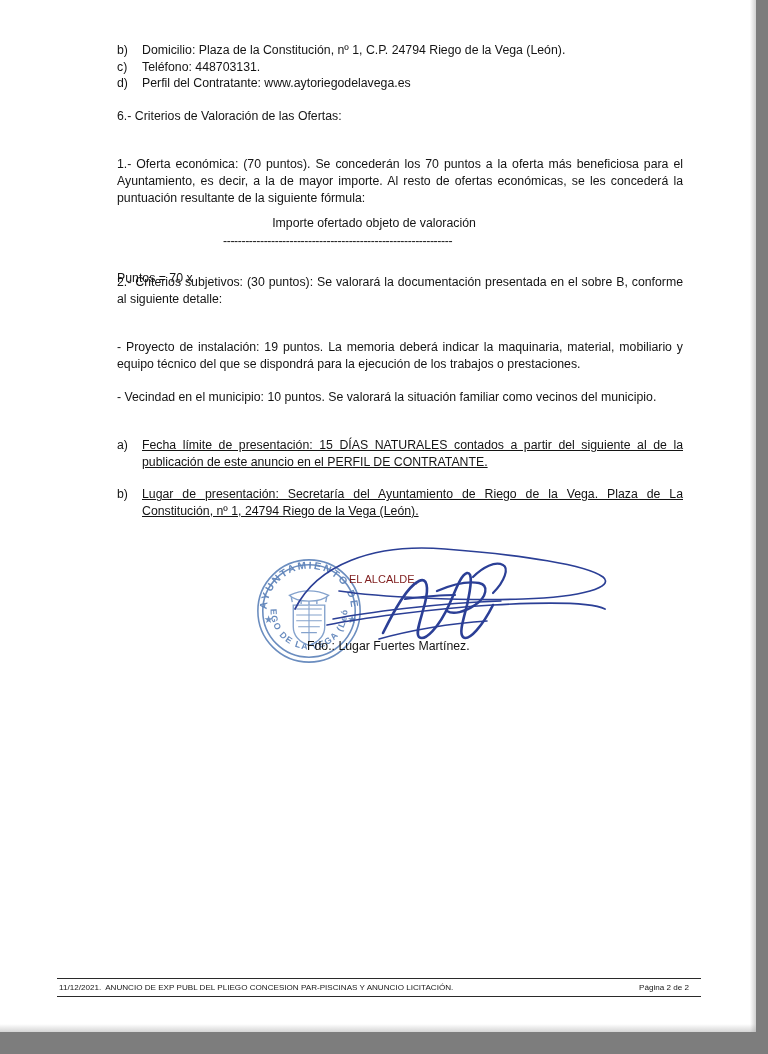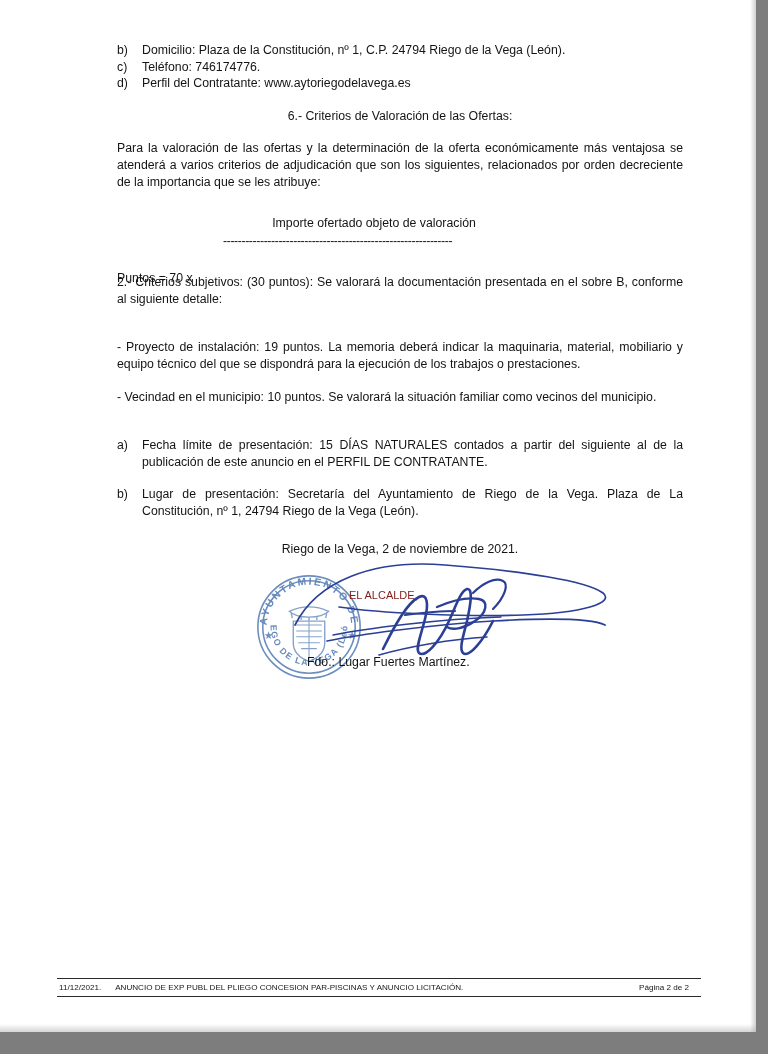--- a/index.html
+++ b/index.html
@@ -50,42 +50,42 @@
   }
 
   
   .para {
     font-size: 12.3px;
     line-height: 16.6px;
     color: #141414;
     text-align: justify;
     margin: 0;
   }
-  .para.nojust { text-align: center; }
+  .para.nojust { text-align: left; }
 
   .block-gap-s { height: 10px; }
   .block-gap-m { height: 16px; }
   .block-gap-l { height: 21px; }
 
   
   .litem {
     display: flex;
     font-size: 12.3px;
     line-height: 16.6px;
     color: #141414;
   }
   .litem .marker {
     width: 25px;
     flex: 0 0 25px;
   }
   .litem .ltext {
     flex: 1 1 auto;
     text-align: left;
   }
-  .litem.justified .ltext { text-align: justify; }
+  .litem.justified .ltext { text-align: justify; text-decoration: underline; }
 
   
   .formula {
     position: relative;
     height: 48px;
     font-size: 12.3px;
     color: #141414;
   }
   .formula .lhs {
     position: absolute;
@@ -173,55 +173,55 @@
     border-top: 1.2px solid #2a2a2a;
     border-bottom: 1.2px solid #2a2a2a;
     height: 17px;
     display: flex;
     align-items: center;
     font-size: 8.1px;
     color: #171717;
     white-space: nowrap;
   }
   #footer .f-date { margin-left: 2px; }
-  #footer .f-title { margin-left: 14px; text-align: center; }
+  #footer .f-title { margin-left: 4px; text-align: center; }
   #footer .f-page { margin-left: auto; margin-right: 12px; }
 </style>
 </head>
 <body>
 
 <div id="page">
 
   <div class="doc-body">
 
     <div>
       <div class="litem">
         <span class="marker">b)</span>
         <span class="ltext">Domicilio: Plaza de la Constitución, nº 1, C.P. 24794 Riego de la Vega (León).</span>
       </div>
       <div class="litem">
         <span class="marker">c)</span>
-        <span class="ltext">Teléfono: 746174776.</span>
+        <span class="ltext">Teléfono: 448703131.</span>
       </div>
       <div class="litem">
         <span class="marker">d)</span>
         <span class="ltext">Perfil del Contratante: www.aytoriegodelavega.es</span>
       </div>
     </div>
 
     <div class="block-gap-m"></div>
 
     <p class="para nojust">6.- Criterios de Valoración de las Ofertas:</p>
 
     <div class="block-gap-m"></div>
 
-    <p class="para">Para la valoración de las ofertas y la determinación de la oferta económicamente más ventajosa se atenderá a varios criterios de adjudicación que son los siguientes, relacionados por orden decreciente de la importancia que se les atribuye:</p>
-
-    <div class="block-gap-m"></div>
-
+
+    <div class="block-gap-m"></div>
+
+    <p class="para">1.- Oferta económica: (70 puntos). Se concederán los 70 puntos a la oferta más beneficiosa para el Ayuntamiento, es decir, a la de mayor importe. Al resto de ofertas económicas, se les concederá la puntuación resultante de la siguiente fórmula:</p>
 
     <div class="block-gap-s"></div>
 
     <div class="formula">
       <span class="lhs">Puntos = 70 x</span>
       <span class="numer">Importe ofertado objeto de valoración</span>
       <span class="rule">--------------------------------------------------------------</span>
     </div>
 
     <div class="block-gap-s"></div>
@@ -251,21 +251,20 @@
 
     <div class="block-gap-m"></div>
 
     <div class="litem justified">
       <span class="marker">b)</span>
       <span class="ltext">Lugar de presentación: Secretaría del Ayuntamiento de Riego de la Vega. Plaza de La Constitución, nº 1, 24794 Riego de la Vega (León).</span>
     </div>
 
     <div class="block-gap-l"></div>
 
-    <div class="closing">Riego de la Vega, 2 de noviembre de 2021.</div>
 
     <div id="sign-area">
 
       <svg id="stamp" viewBox="0 0 120 120">
         <defs>
           <path id="arcTop" d="M 17,60 A 43,43 0 0 1 103,60"></path>
           <path id="arcBot" d="M 21,60 A 39,39 0 0 0 99,60"></path>
         </defs>
         <g fill="none" stroke="#5f84ba" stroke-width="1.6" opacity="0.92">
           <circle cx="60" cy="60" r="52"></circle>

